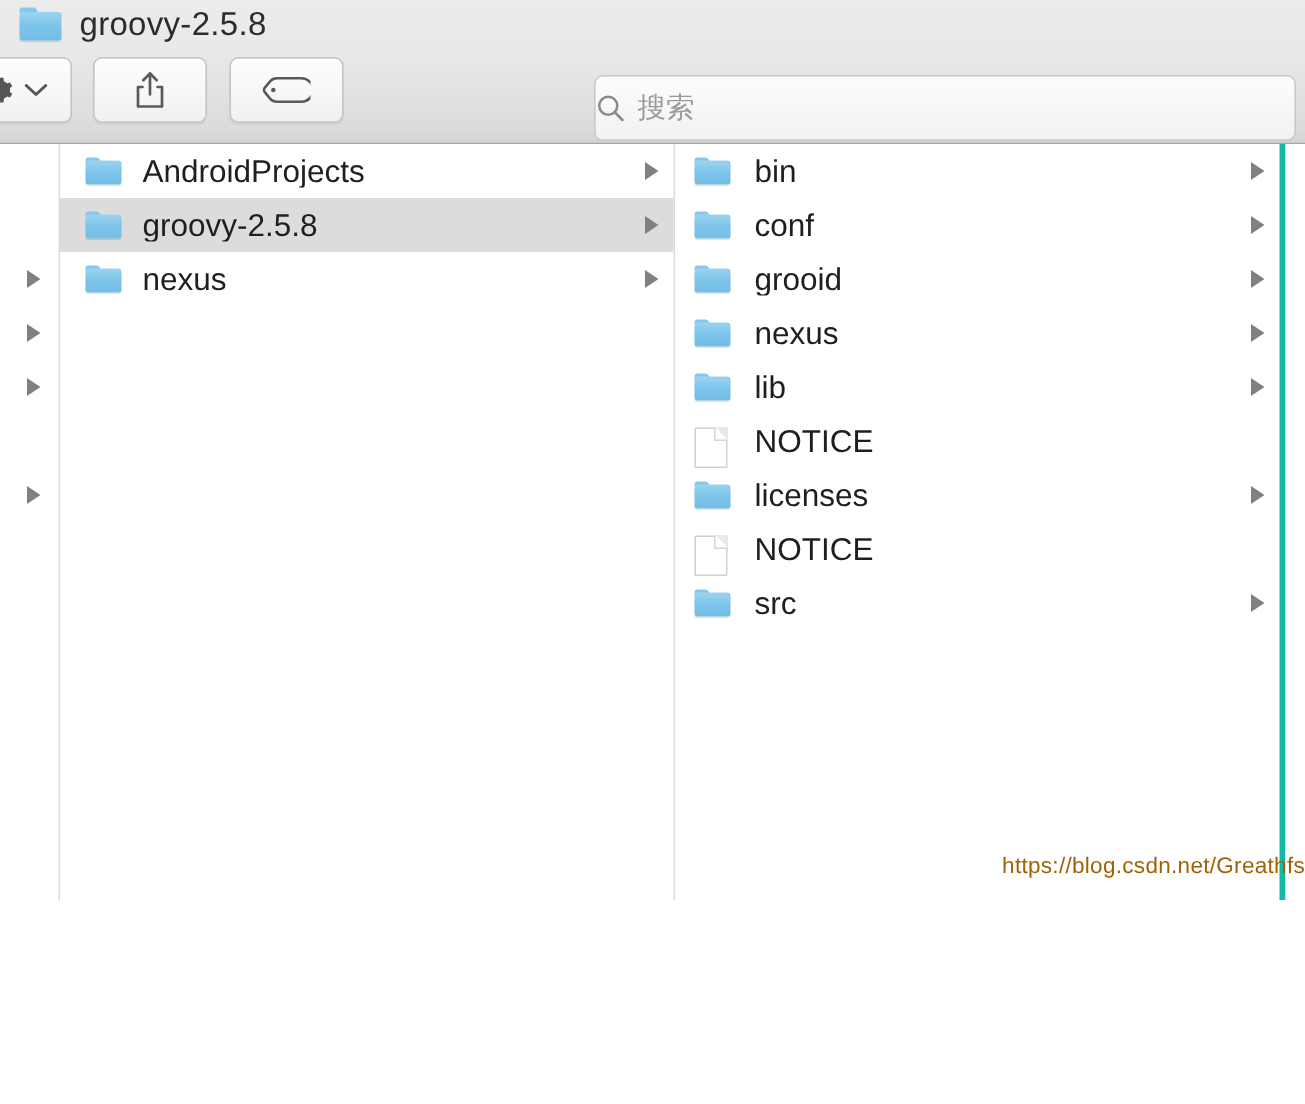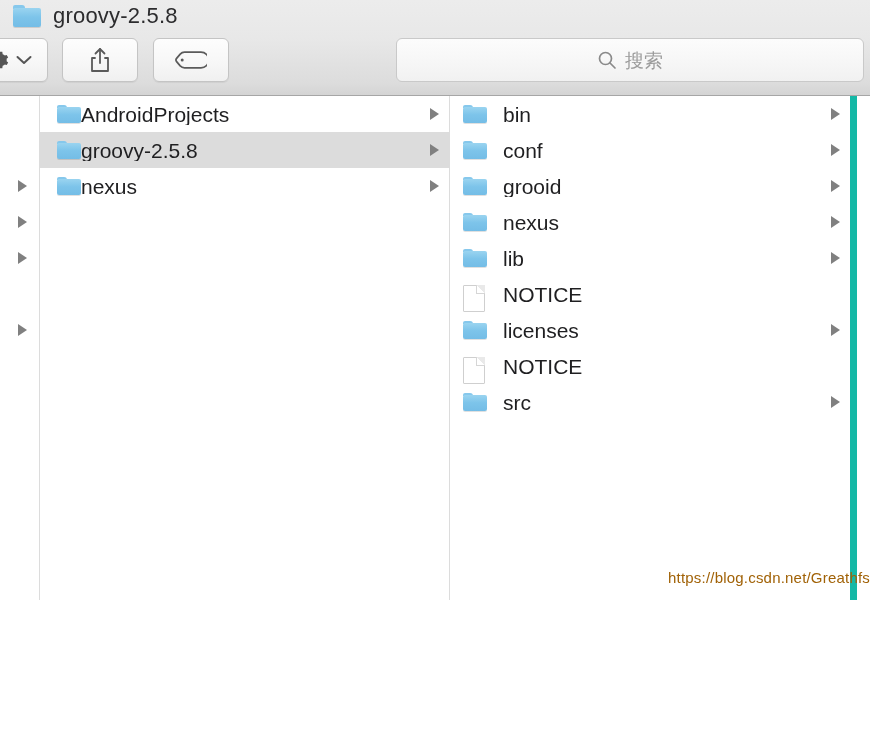--- a/index.html
+++ b/index.html
@@ -102,31 +102,30 @@
 
   #btn-action { left: -28px; width: 76px; border-radius: 6px; }
   #btn-share  { left: 62px;  width: 76px; }
   #btn-tag    { left: 153px; width: 76px; }
 
   .icon-svg { display: block; }
 
   
   #search-field {
     position: absolute;
-    top: 4px;
+    top: 16px;
     left: 396px;
     width: 468px;
     height: 44px;
     background: linear-gradient(to bottom, #fcfcfc 0%, #f6f6f6 60%, #f1f1f1 100%);
     border: 1px solid #c9c9c9;
     border-radius: 6px;
     box-sizing: border-box;
     display: flex;
     align-items: center;
-    justify-content: center;
   }
   #search-inner {
     display: flex;
     align-items: center;
     gap: 8px;
   }
   #search-placeholder {
     font-size: 19px;
     color: #9b9b9b;
     line-height: 1;
@@ -144,21 +143,21 @@
 
   .column {
     position: relative;
     height: 100%;
     background: #ffffff;
     box-sizing: border-box;
     overflow: hidden;
   }
   #col-1 { width: 40px; border-right: 1px solid #dcdcdc; }
   #col-2 { width: 410px; border-right: 1px solid #dcdcdc; }
-  #col-3 { width: 407px; border-right: 7px solid #14b8a6; }
+  #col-3 { width: 407px; border-right: 4px solid #14b8a6; }
   #col-4 { width: 11px; }
 
   .row {
     position: relative;
     height: 36px;
     display: flex;
     align-items: center;
     box-sizing: border-box;
   }
   .row.selected { background: #dcdcdc; }
@@ -187,20 +186,21 @@
     position: absolute;
     right: -1px; top: -1px;
     width: 9px; height: 9px;
     background: linear-gradient(225deg, #e9e9e9 0%, #e9e9e9 50%, #ffffff 50%);
     border-left: 1px solid #d6d6d6;
     border-bottom: 1px solid #d6d6d6;
     box-sizing: border-box;
   }
 
   .row .label {
+    margin-left: 14px;
     font-size: 21px;
     color: #1f1f21;
     line-height: 1;
     white-space: nowrap;
     overflow: hidden;
   }
   #col-3 .row .label { margin-left: 16px; }
 
   .row .chev {
     position: absolute;

